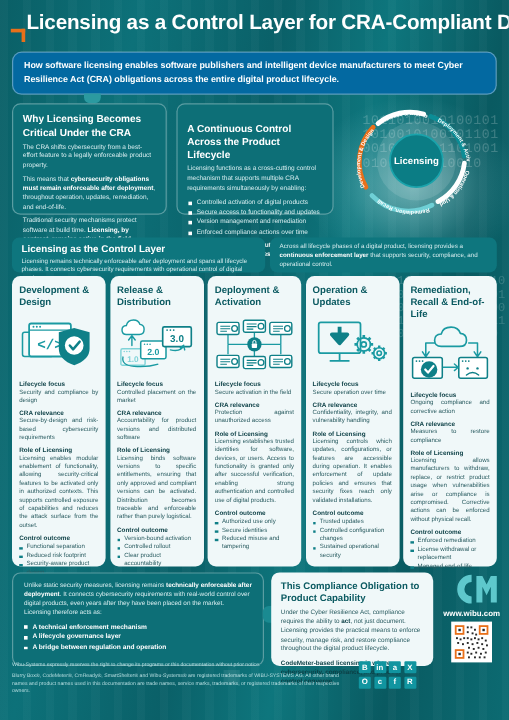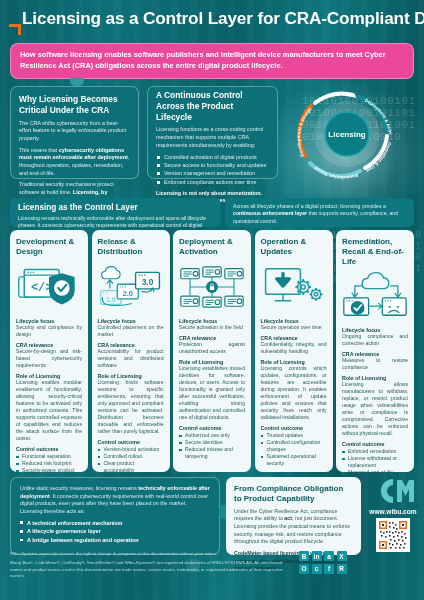--- a/index.html
+++ b/index.html
@@ -76,21 +76,21 @@
     left: 9px; top: 24px;
     width: 12px; height: 11px;
     border-top: 3px solid #e8701a;
     border-right: 3px solid #e8701a;
   }
 
   
   .subtitle-box {
     position: absolute;
     left: 10px; top: 43px; right: 10px;
-    background: #ec4899;
+    background: #0369a1;
     border: 1px solid rgba(255,255,255,.35);
     border-radius: 8px;
     padding: 6px 9px 7px 9px;
   }
   .subtitle-box p {
     color: #ffffff;
     font-size: 7.4px;
     font-weight: bold;
     line-height: 1.45;
   }
@@ -122,21 +122,21 @@
   .panel p {
     font-size: 5.4px;
     line-height: 1.42;
     color: #d8eef0;
     margin-bottom: 4px;
   }
   .panel p.last { margin-bottom: 0; }
   .panel b { color: #ffffff; }
 
   .p1 { left: 10px; top: 86px; width: 129px; height: 93px; padding: 7px 8px; }
-  .p2 { left: 147px; top: 86px; width: 131px; height: 93px; padding: 3px 8px; }
+  .p2 { left: 147px; top: 86px; width: 131px; height: 93px; padding: 15px 8px; }
 
   .bullets { list-style: none; margin: 0 0 4px 0; }
   .bullets li {
     font-size: 5.4px;
     line-height: 1.5;
     color: #d8eef0;
     padding-left: 8px;
     position: relative;
   }
   .bullets li::before {
@@ -644,21 +644,21 @@
   <p><span>Unlike static security measures, licensing remains </span><b>technically enforceable after deployment</b><span>. It connects cybersecurity requirements with real-world control over digital products, even years after they have been placed on the market. Licensing therefore acts as:</span></p>
   <ul>
     <li>A technical enforcement mechanism</li>
     <li>A lifecycle governance layer</li>
     <li>A bridge between regulation and operation</li>
   </ul>
 </div>
 <div class="bnub"></div>
 
 <div class="bcard bcard-right">
-  <h3>From Compliance Obligation to Product Capability</h3>
+  <h3>This Compliance Obligation to Product Capability</h3>
   <p><span>Under the Cyber Resilience Act, compliance requires the ability to </span><b>act</b><span>, not just document. Licensing provides the practical means to enforce security, manage risk, and restore compliance throughout the digital product lifecycle.</span></p>
   <p class="emph">CodeMeter-based licensing is where cybersecurity, compliance, and product control converge.</p>
 </div>
 
 <div class="logo-wrap">
   <div class="cm-logo">
     <svg class="art-svg" viewBox="0 0 48 30" xmlns="http://www.w3.org/2000/svg">
       <path d="M 24 3 A 12 12 0 1 0 24 27 L 24 21 A 6 6 0 1 1 24 9 Z" fill="#5ec8cc"></path>
       <path d="M 28 4 L 33 4 L 36.5 11 L 40 4 L 45 4 L 45 26 L 40 26 L 40 13 L 36.5 20 L 33 13 L 33 26 L 28 26 Z" fill="#5ec8cc"></path>
     </svg>

